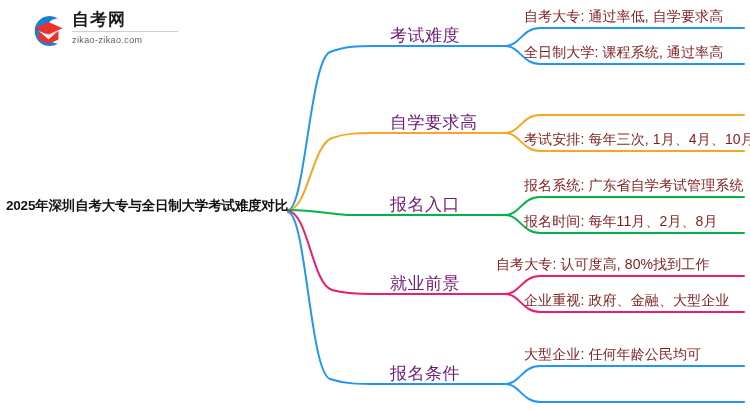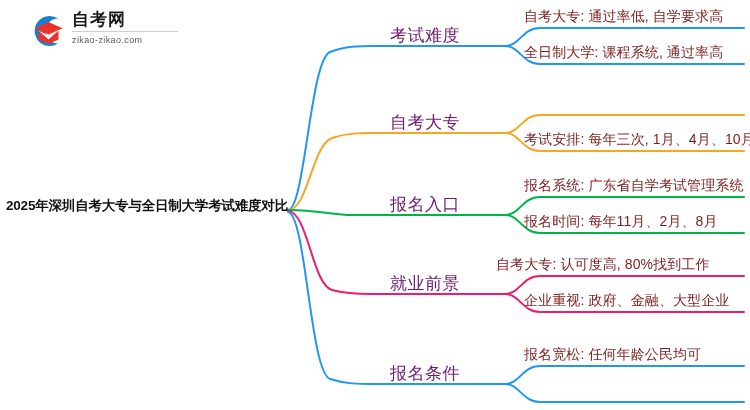--- a/index.html
+++ b/index.html
@@ -148,31 +148,31 @@
       <path id="spine-4" d="M373,384 L505,384" stroke-width="2.2" stroke="#2196F3"></path>
       <path id="leaf-a-4" d="M505,384 C520,384 522,366 540,366 L744,366" stroke-width="2" stroke="#2196F3"></path>
       <path id="leaf-b-4" d="M505,384 C520,384 522,402 540,402 L744,402" stroke-width="2" stroke="#2196F3"></path>
 
     </g>
   </svg>
 
   <div id="root-node">2025年深圳自考大专与全日制大学考试难度对比</div>
 
   <div class="branch-label" style="left:390px; top:27px;">考试难度</div>
-  <div class="branch-label" style="left:390px; top:114px;">自考大专</div>
+  <div class="branch-label" style="left:390px; top:114px;">自学要求高</div>
   <div class="branch-label" style="left:390px; top:196px;text-align:right;">报名入口</div>
   <div class="branch-label" style="left:390px; top:275px;">就业前景</div>
   <div class="branch-label" style="left:390px; top:365px;">报名条件</div>
 
   <div class="leaf-label" style="left:524px; top:8px;">自考大专: 通过率低, 自学要求高</div>
   <div class="leaf-label" style="left:524px; top:44px;">全日制大学: 课程系统, 通过率高</div>
 
   <div class="leaf-label" style="left:524px; top:131px;">考试安排: 每年三次, 1月、4月、10月</div>
 
   <div class="leaf-label" style="left:524px; top:177px;">报名系统: 广东省自学考试管理系统</div>
   <div class="leaf-label" style="left:524px; top:213px;">报名时间: 每年11月、2月、8月</div>
 
   <div class="leaf-label" style="left:496px; top:256px;">自考大专: 认可度高, 80%找到工作</div>
   <div class="leaf-label" style="left:524px; top:292px;">企业重视: 政府、金融、大型企业</div>
 
-  <div class="leaf-label" style="left:524px; top:346px;">报名宽松: 任何年龄公民均可</div>
+  <div class="leaf-label" style="left:524px; top:346px;">大型企业: 任何年龄公民均可</div>
 
 </div>
 
 </body></html>

